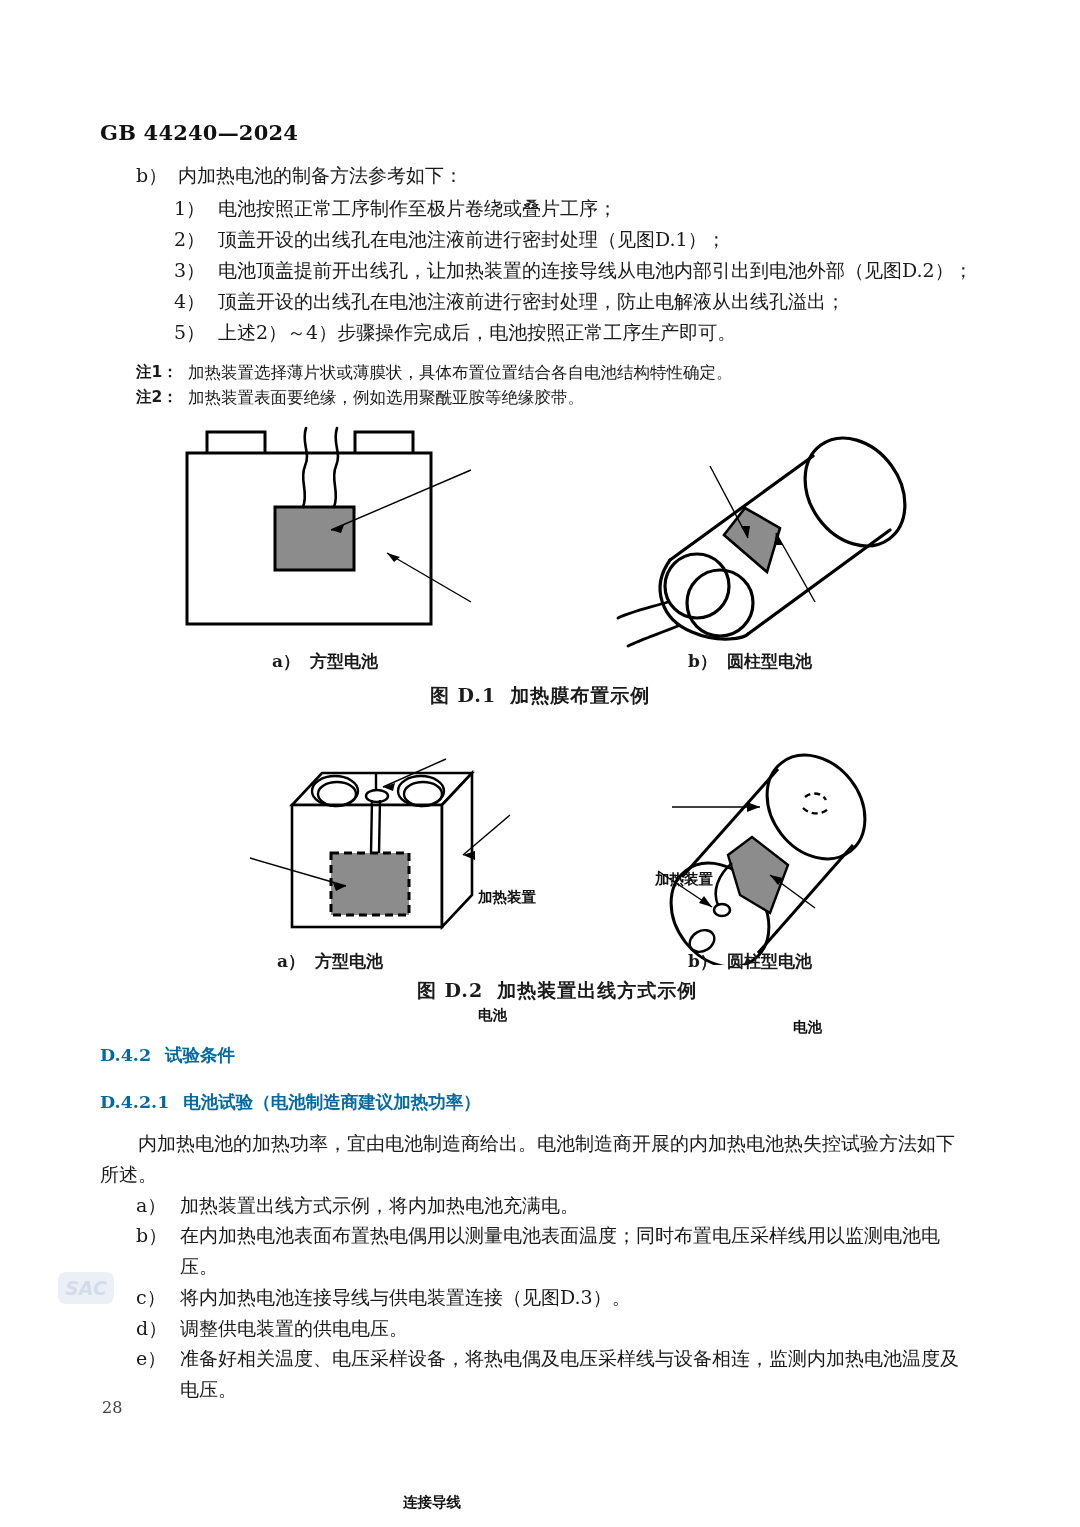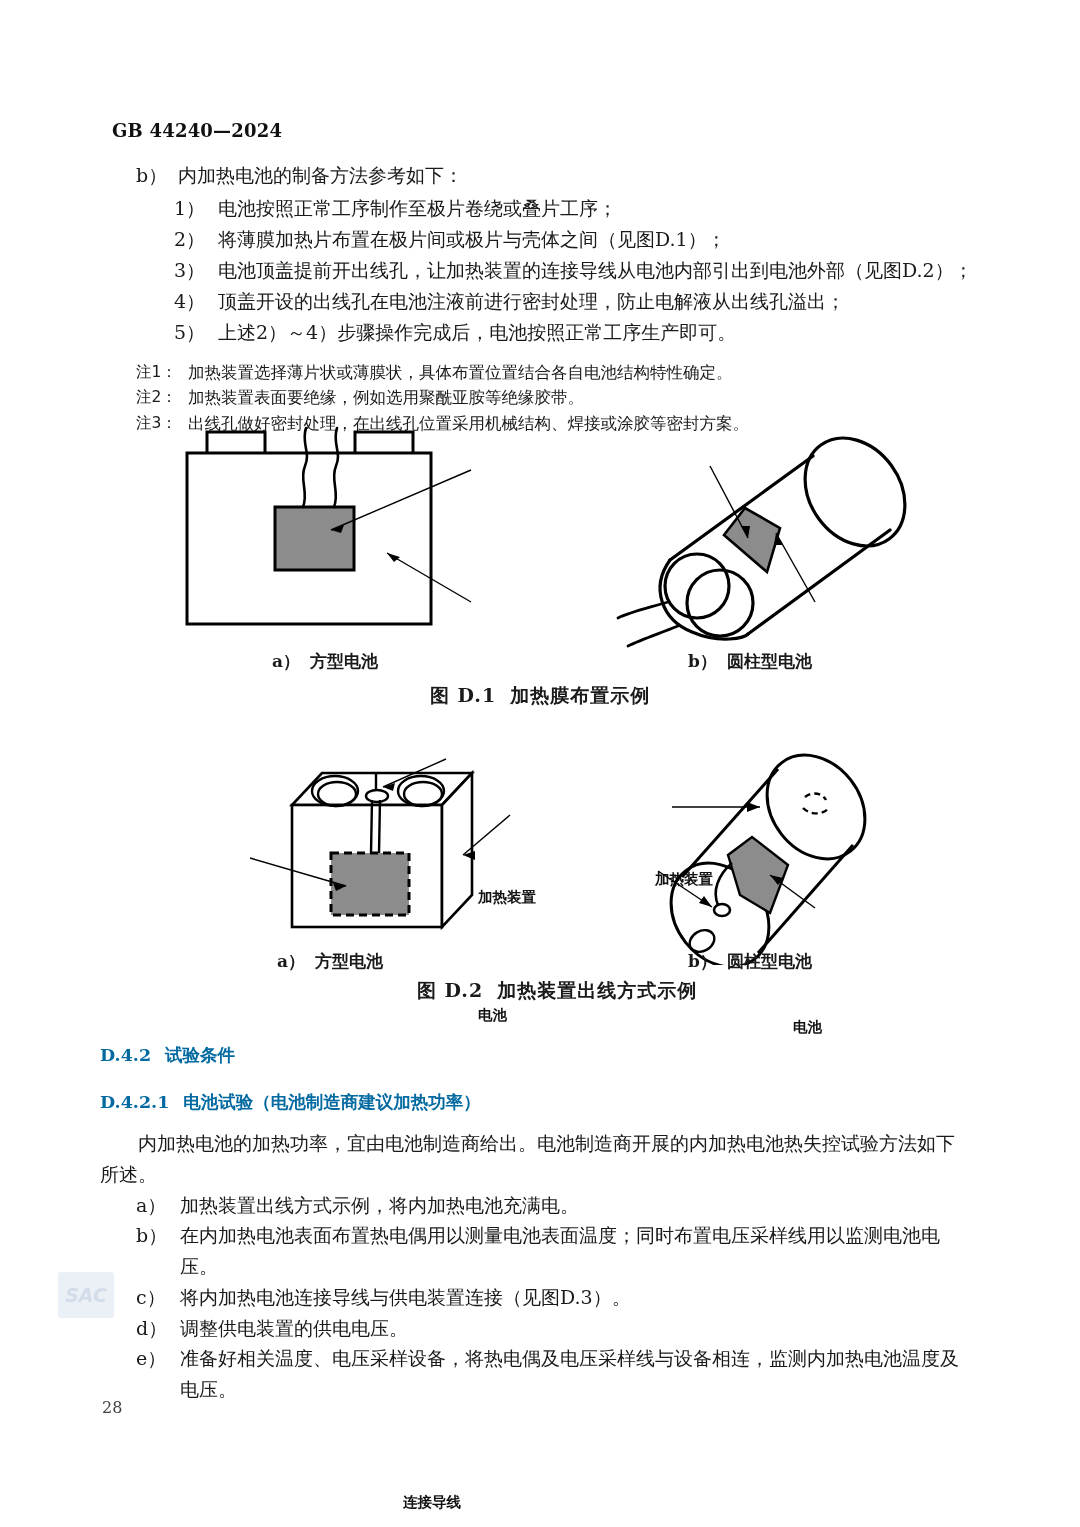--- a/index.html
+++ b/index.html
@@ -17,25 +17,25 @@
   }
 
   .page {
     position: absolute;
     inset: 0;
   }
 
   
   .run-header {
     position: absolute;
-    left: 112px;
+    left: 100px;
     top: 120px;
     font-family: "DejaVu Serif", "Liberation Serif", serif;
     font-weight: bold;
-    font-size: 18px;
+    font-size: 21px;
     letter-spacing: 0.2px;
     color: #111;
   }
 
   
   .content {
     position: absolute;
     left: 100px;
     top: 160px;
     width: 880px;
@@ -62,21 +62,21 @@
 
   .note {
     display: flex;
     font-size: 16.5px;
     line-height: 1.55;
     margin: 0;
     padding-left: 36px;
   }
   .note .marker {
     width: 52px; flex: 0 0 52px;
-    font-weight: normal;
+    font-weight: bold;
     font-family: "DejaVu Sans", "Liberation Sans", sans-serif;
     font-size: 15.5px;
   }
   .note .body { flex: 1; }
   .notes-wrap { margin-top: 12px; }
 
   
   .figblock { position: absolute; left: 0; width: 1080px; }
 
   .fig-caption {
@@ -142,32 +142,32 @@
     font-size: 16px;
     color: #444;
     font-family: "DejaVu Serif", "Liberation Serif", serif;
   }
 
   .watermark {
     position: absolute;
     left: 58px;
     top: 1272px;
     width: 56px;
-    height: 46px;
+    height: 32px;
     font-family: "DejaVu Sans", "Liberation Sans", sans-serif;
     font-weight: bold;
     font-size: 19px;
     font-style: italic;
     color: #ccd6e6;
     background: #e8eef6;
     display: flex;
     align-items: center;
     justify-content: center;
     opacity: 0.85;
-    border-radius: 3px;
+    border-radius: 8px;
   }
 </style>
 </head>
 <body>
 
 <div class="page">
 
   <div class="run-header">GB 44240—2024</div>
 
   <div class="content">
@@ -176,21 +176,21 @@
       <span class="marker">b）</span>
       <span class="body">内加热电池的制备方法参考如下：</span>
     </div>
 
     <div class="lvl-num">
       <span class="marker">1）</span>
       <span class="body">电池按照正常工序制作至极片卷绕或叠片工序；</span>
     </div>
     <div class="lvl-num">
       <span class="marker">2）</span>
-      <span class="body">将薄膜加热片布置在极片间或极片与壳体之间（见图D.1）；</span>
+      <span class="body">顶盖开设的出线孔在电池注液前进行密封处理（见图D.1）；</span>
     </div>
     <div class="lvl-num">
       <span class="marker">3）</span>
       <span class="body">电池顶盖提前开出线孔，让加热装置的连接导线从电池内部引出到电池外部（见图D.2）；</span>
     </div>
     <div class="lvl-num">
       <span class="marker">4）</span>
       <span class="body">顶盖开设的出线孔在电池注液前进行密封处理，防止电解液从出线孔溢出；</span>
     </div>
     <div class="lvl-num">
@@ -200,24 +200,20 @@
 
     <div class="notes-wrap">
       <div class="note">
         <span class="marker">注1：</span>
         <span class="body">加热装置选择薄片状或薄膜状，具体布置位置结合各自电池结构特性确定。</span>
       </div>
       <div class="note">
         <span class="marker">注2：</span>
         <span class="body">加热装置表面要绝缘，例如选用聚酰亚胺等绝缘胶带。</span>
       </div>
-      <div class="note">
-        <span class="marker">注3：</span>
-        <span class="body">出线孔做好密封处理，在出线孔位置采用机械结构、焊接或涂胶等密封方案。</span>
-      </div>
     </div>
   </div>
 
   <div class="figblock" style="top:420px; height:260px;">
 
     <svg width="420" height="240" viewBox="0 0 420 240" style="position:absolute; left:175px; top:0;">
 
       <rect x="32" y="12" width="58" height="22" fill="#fff" stroke="#000" stroke-width="3"></rect>
       <rect x="180" y="12" width="58" height="22" fill="#fff" stroke="#000" stroke-width="3"></rect>
 

